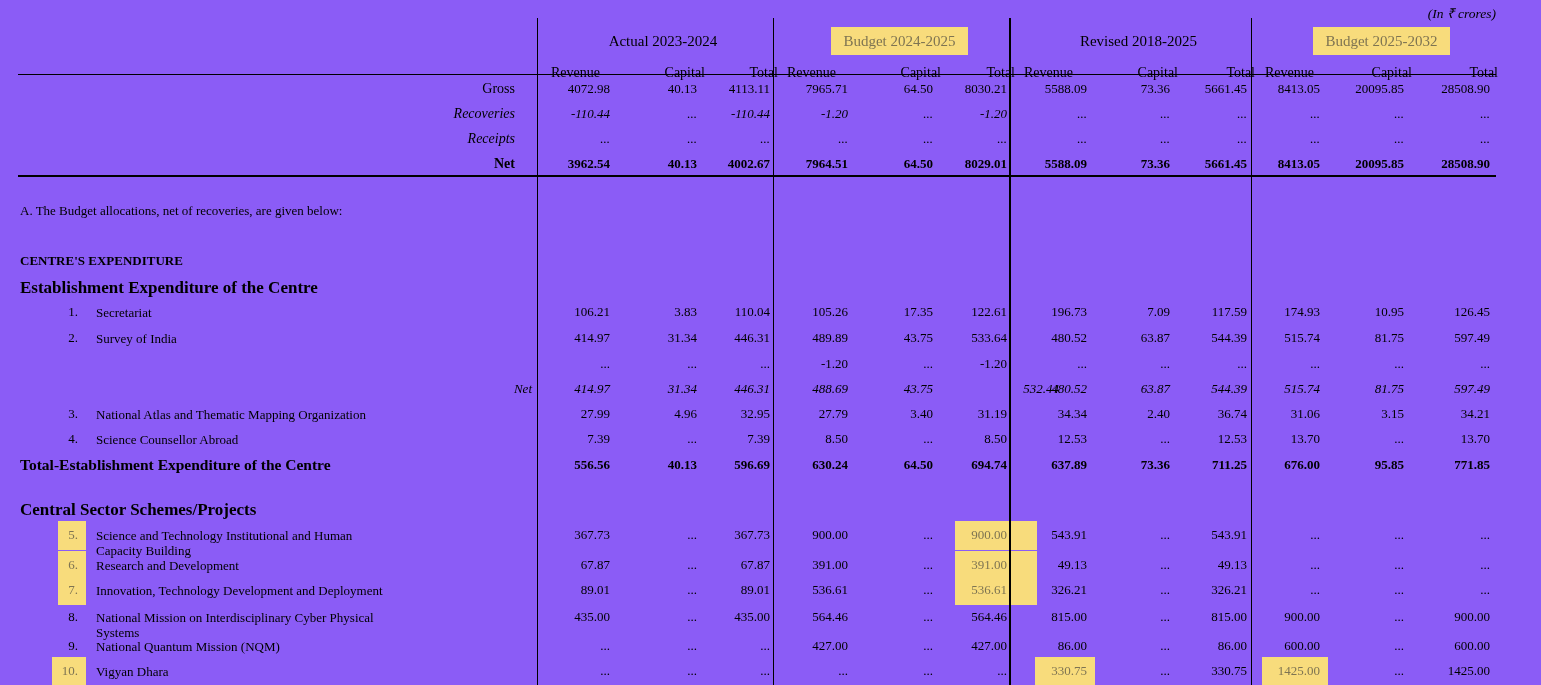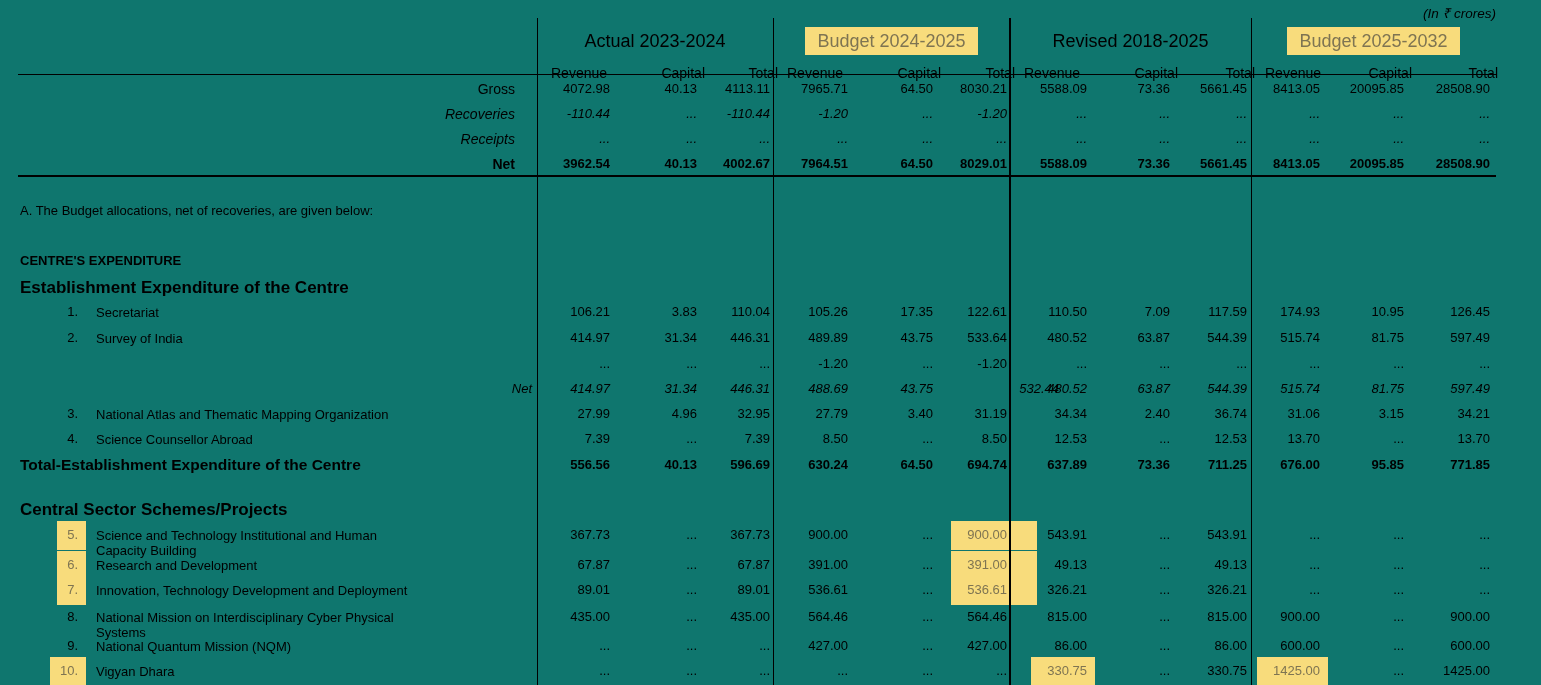--- a/index.html
+++ b/index.html
@@ -1,26 +1,26 @@
 <!DOCTYPE html>
 <html style="--hlc: #F8DC7C; --hlt: #7E7452;"><head>
 <meta charset="utf-8">
 <style>
   html,body{margin:0;padding:0;background:#fff;}
   .page{
-    position:relative;width:1541px;height:685px;background:#0f766e;
-    font-family:Liberation Sans, sans-serif;color:#000;
+    position:relative;width:1541px;height:685px;background:#8b5cf6;
+    font-family:Liberation Serif, serif;color:#000;
     overflow:hidden;
   }
   .abs{position:absolute;}
   .unit-note{top:4px;left:1200px;width:296px;text-align:right;font-style:italic;font-size:13.5px;}
   .vline{position:absolute;top:18px;height:667px;width:1px;background:#000;z-index:6;}
   .vline.thick{width:2px;}
   .hline{position:absolute;left:18px;width:1478px;background:#000;z-index:6;}
-  .group-title{position:absolute;top:29px;height:24px;font-size:18px;text-align:center;line-height:24px;z-index:2;}
+  .group-title{position:absolute;top:29px;height:24px;font-size:15px;text-align:center;line-height:24px;z-index:2;padding-left:8px;}
   .group-title .gt{display:inline-block;}
   .group-title .gt.hl{background:var(--hlc);color:var(--hlt);padding:2px 12px;margin:-2px -12px;}
   .col-hd{position:absolute;top:64px;height:18px;font-size:14px;line-height:18px;z-index:2;margin-left:8px;}
   .row{position:absolute;left:0;right:0;height:18px;font-size:13px;line-height:18px;z-index:3;}
   .cell{position:absolute;top:0;width:100px;text-align:right;white-space:nowrap;}
   .row.italic, .row.italic .cell{font-style:italic;}
   .row.bold, .row.bold .cell{font-weight:bold;}
   .sum-label{position:absolute;left:300px;width:215px;top:0;text-align:right;font-size:14px;}
   .subnet-label{position:absolute;left:400px;width:132px;top:0;text-align:right;}
   .num{position:absolute;left:48px;width:30px;top:0;text-align:right;}
@@ -135,21 +135,21 @@
       </div>
       <div class="row " style="top: 303px;">
         <div class="num">1.</div>
         <div class="item-label">Secretariat</div>
         <div class="cell" style="left: 510px;">106.21</div>
         <div class="cell" style="left: 597px;">3.83</div>
         <div class="cell" style="left: 670px;">110.04</div>
         <div class="cell" style="left: 748px;">105.26</div>
         <div class="cell" style="left: 833px;">17.35</div>
         <div class="cell" style="left: 907px;">122.61</div>
-        <div class="cell" style="left: 987px;">110.50</div>
+        <div class="cell" style="left: 987px;">196.73</div>
         <div class="cell" style="left: 1070px;">7.09</div>
         <div class="cell" style="left: 1147px;">117.59</div>
         <div class="cell" style="left: 1220px;">174.93</div>
         <div class="cell" style="left: 1304px;">10.95</div>
         <div class="cell" style="left: 1390px;">126.45</div>
       </div>
       <div class="row " style="top: 329px;">
         <div class="num">2.</div>
         <div class="item-label">Survey of India</div>
         <div class="cell" style="left: 510px;">414.97</div>

